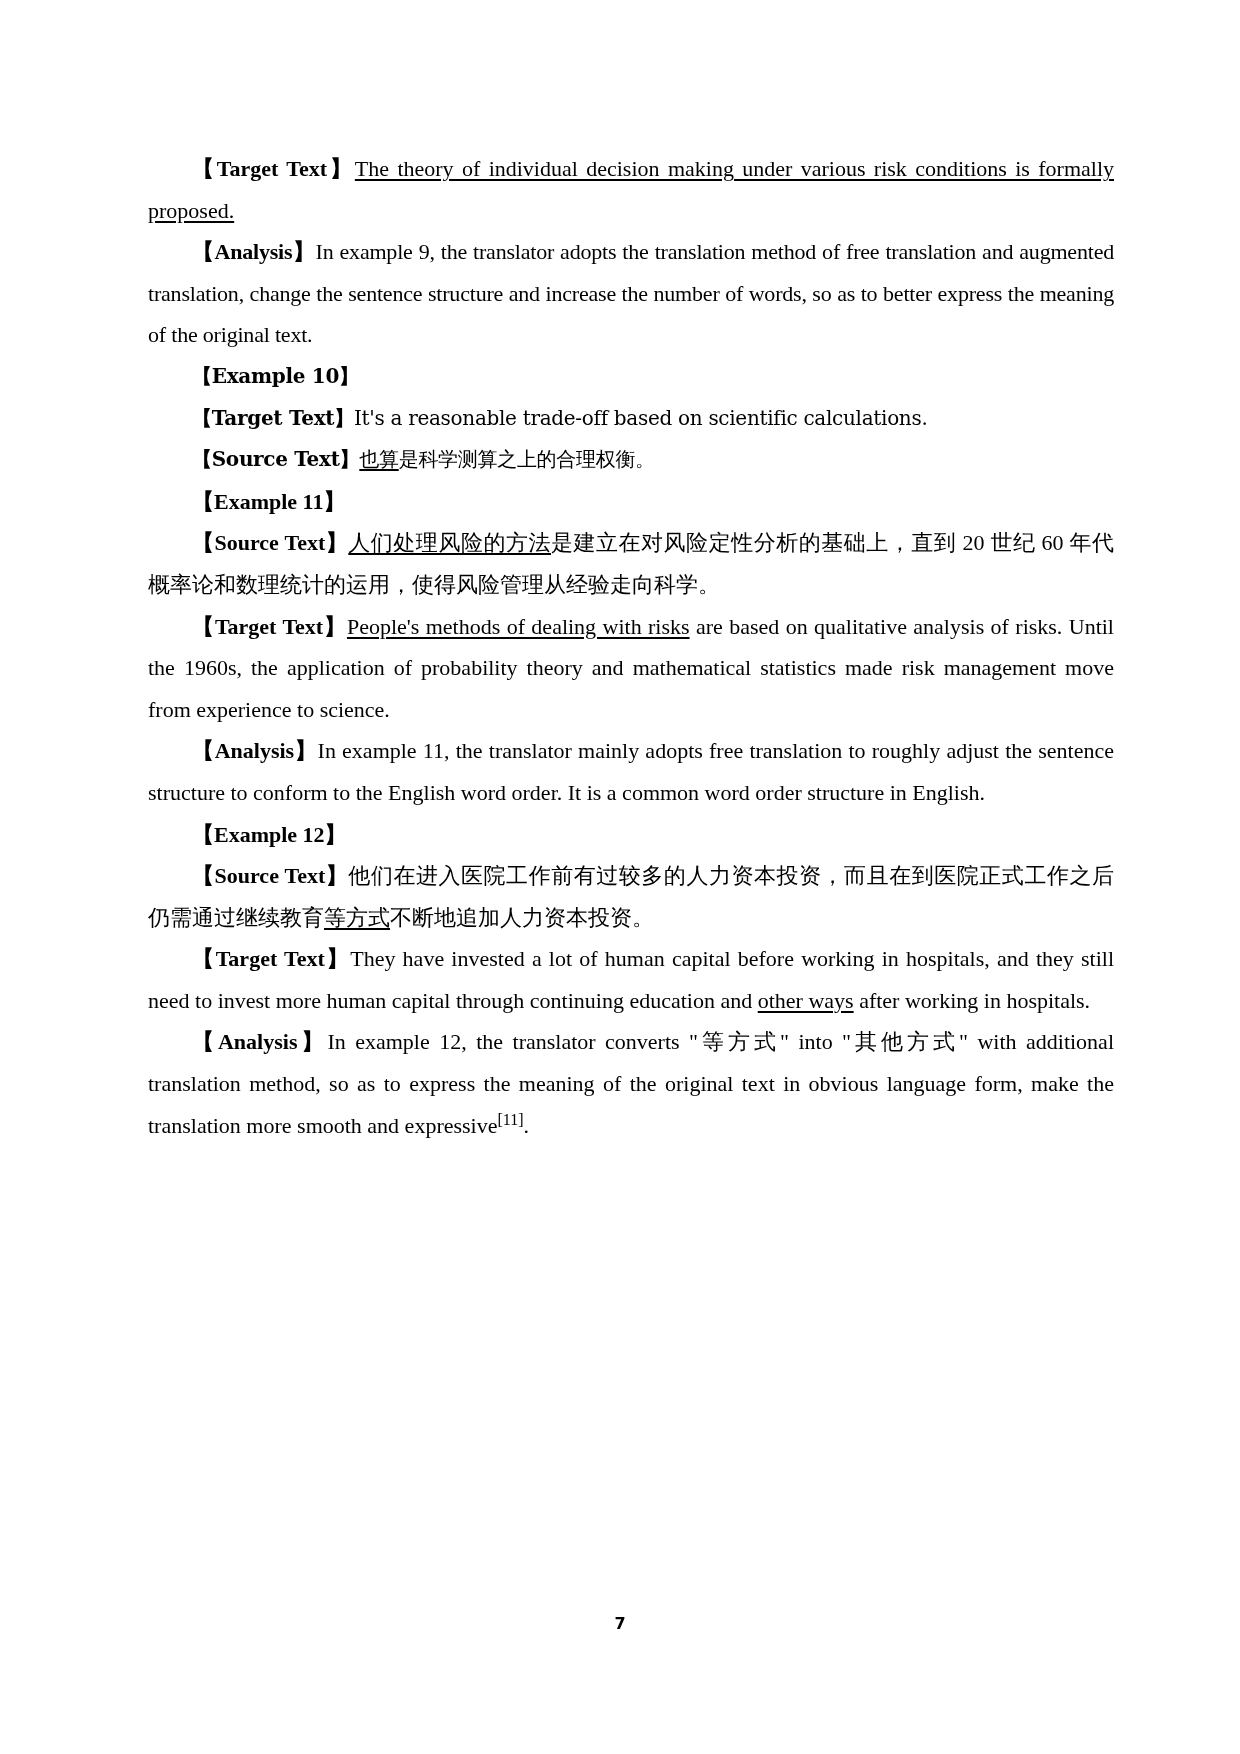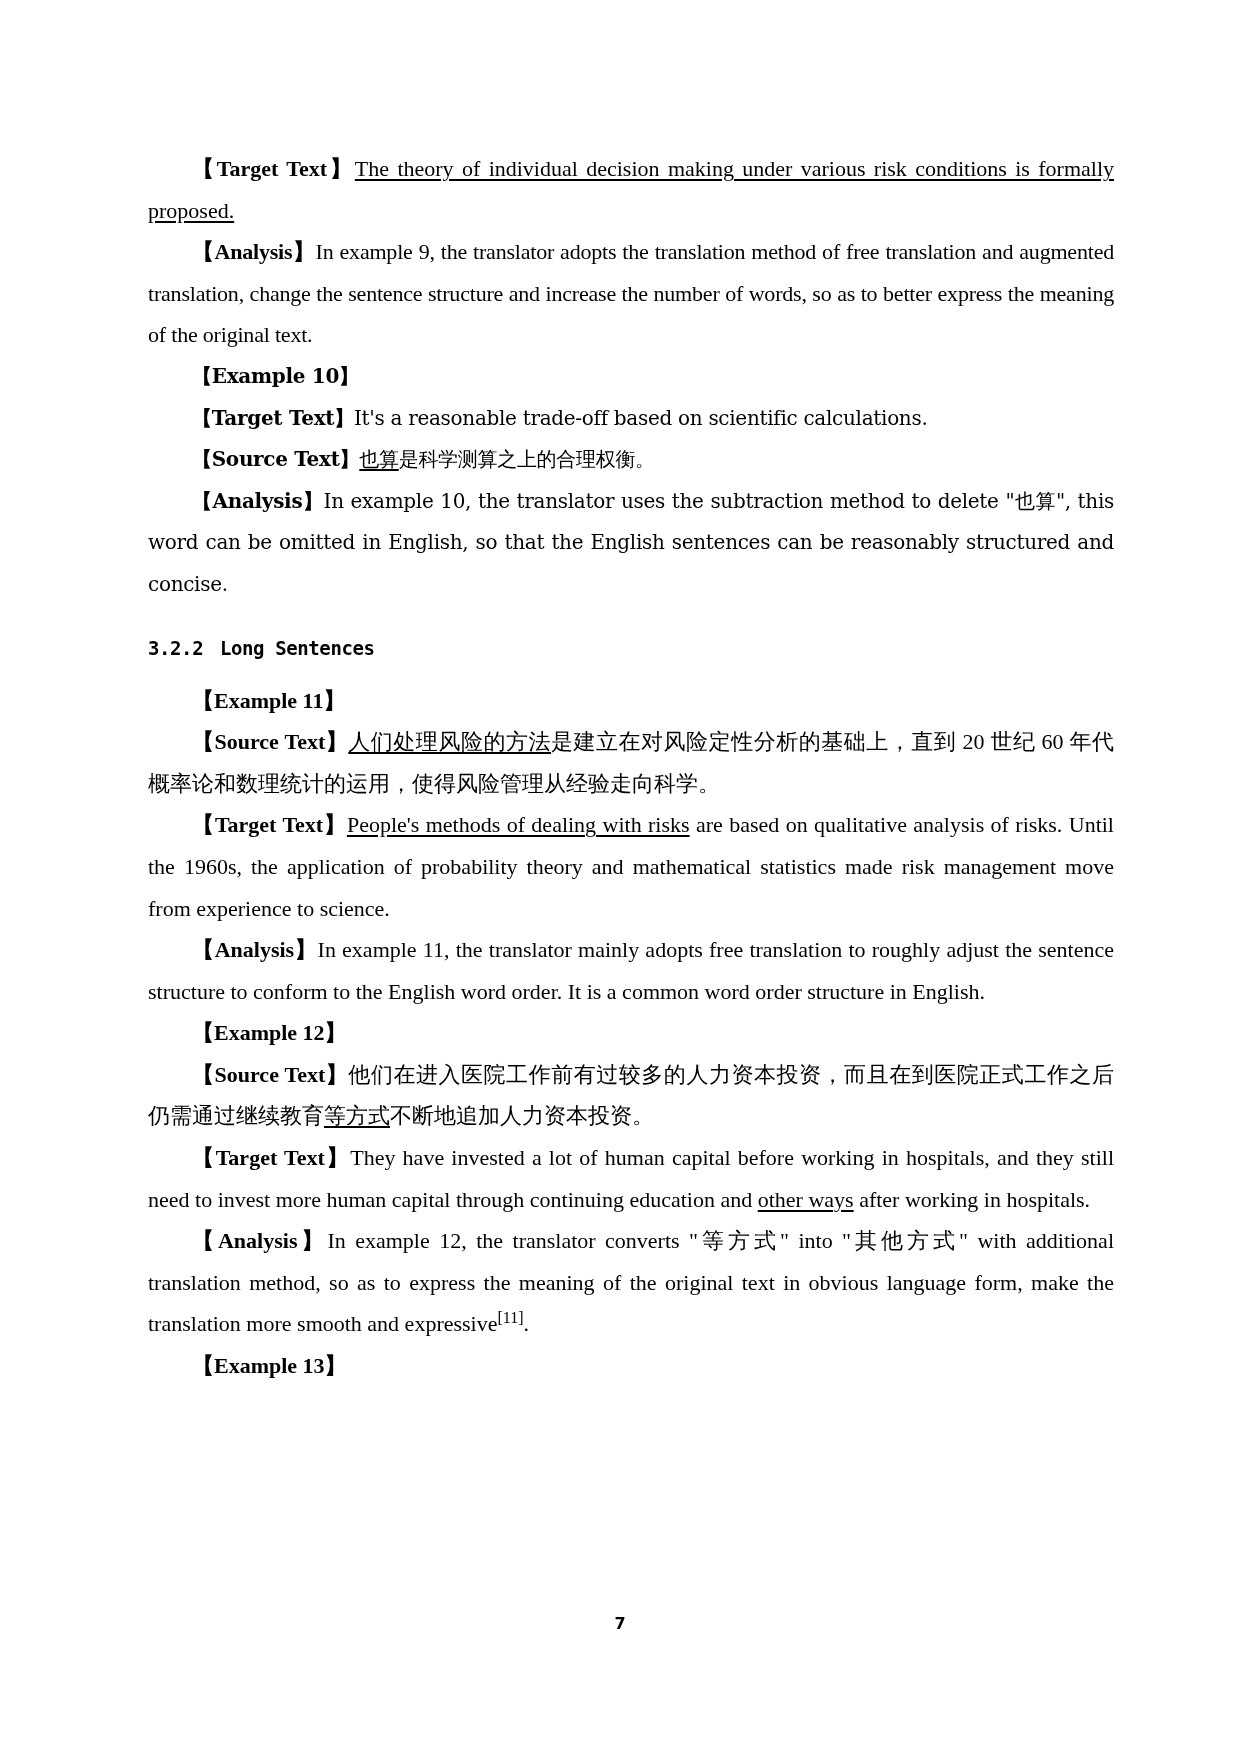--- a/index.html
+++ b/index.html
@@ -82,38 +82,35 @@
   <p class="para"><span class="lbl">【Target Text】</span><span class="u">The theory of individual decision making under various risk conditions is formally proposed.</span></p>
 
   <p class="para tight"><span class="lbl">【Analysis】</span><span>In example 9, the translator adopts the translation method of free translation and augmented translation, change the sentence structure and increase the number of words, so as to better express the meaning of the original text.</span></p>
 
   <p class="para alt"><span class="lbl">【Example 10】</span></p>
 
   <p class="para alt"><span class="lbl">【Target Text】</span><span>It's a reasonable trade-off based on scientific calculations.</span></p>
 
   <p class="para alt"><span class="lbl">【Source Text】</span><span class="u">也算</span><span>是科学测算之上的合理权衡。</span></p>
 
-  <p class="para alt"><span class="lbl">【Analysis】</span><span>In example 10, the translator uses the subtraction method to delete "也算", this word can be omitted in English, so that the English sentences can be reasonably structured and concise.</span></p>
 
-  <h3 class="heading"><span class="num">3.2.2</span><span>Long Sentences</span></h3>
 
   <p class="para"><span class="lbl">【Example 11】</span></p>
 
   <p class="para"><span class="lbl">【Source Text】</span><span class="u">人们处理风险的方法</span><span>是建立在对风险定性分析的基础上，直到 20 世纪 60 年代概率论和数理统计的运用，使得风险管理从经验走向科学。</span></p>
 
   <p class="para"><span class="lbl">【Target Text】</span><span class="u">People's methods of dealing with risks</span><span> are based on qualitative analysis of risks. Until the 1960s, the application of probability theory and mathematical statistics made risk management move from experience to science.</span></p>
 
   <p class="para"><span class="lbl">【Analysis】</span><span>In example 11, the translator mainly adopts free translation to roughly adjust the sentence structure to conform to the English word order. It is a common word order structure in English.</span></p>
 
   <p class="para"><span class="lbl">【Example 12】</span></p>
 
   <p class="para"><span class="lbl">【Source Text】</span><span>他们在进入医院工作前有过较多的人力资本投资，而且在到医院正式工作之后仍需通过继续教育</span><span class="u">等方式</span><span>不断地追加人力资本投资。</span></p>
 
   <p class="para"><span class="lbl">【Target Text】</span><span>They have invested a lot of human capital before working in hospitals, and they still need to invest more human capital through continuing education and </span><span class="u">other ways</span><span> after working in hospitals.</span></p>
 
   <p class="para"><span class="lbl">【Analysis】</span><span>In example 12, the translator converts "等方式" into "其他方式" with additional translation method, so as to express the meaning of the original text in obvious language form, make the translation more smooth and expressive</span><sup>[11]</sup><span>.</span></p>
 
-  <p class="para"><span class="lbl">【Example 13】</span></p>
 
 
 </div>
 
 <div class="page-number">7</div>
 
 </body></html>

